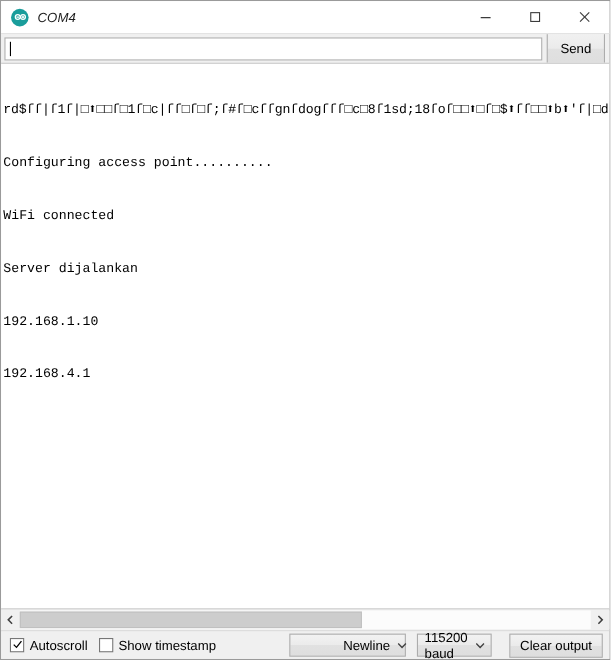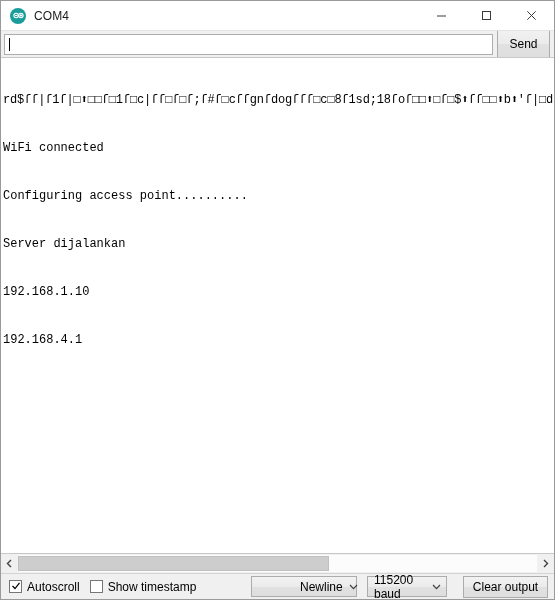--- a/index.html
+++ b/index.html
@@ -34,20 +34,21 @@
     display: flex;
     align-items: center;
     position: relative;
     border-bottom: 1px solid #e3e3e3;
   }
   .title-left {
     display: flex;
     align-items: center;
     padding-left: 9px;
     gap: 8px;
+    font-style: italic;
   }
   .app-logo {
     width: 16px;
     height: 16px;
     border-radius: 50%;
     background: #1a9d9b;
     display: flex;
     align-items: center;
     justify-content: center;
     position: relative;
@@ -225,21 +226,21 @@
     display: flex;
     align-items: center;
     justify-content: space-between;
     padding: 0 5px 0 6px;
     font-size: 12px;
     color: #000;
     font-family: "Liberation Sans", sans-serif;
     gap: 6px;
   }
   .dd-newline { width: 106px; padding-left: 48px; }
-  .dd-baud { width: 80px; }
+  .dd-baud { width: 68px; }
   .dd-arrow svg { display: block; }
   .clear-btn {
     width: 85px;
     height: 22px;
     background: linear-gradient(to bottom, #f2f2f2 0%, #ebebeb 50%, #e1e1e1 51%, #dedede 100%);
     border: 1px solid #acacac;
     box-sizing: border-box;
     font-size: 12px;
     color: #000;
     font-family: "Liberation Sans", sans-serif;
@@ -300,22 +301,22 @@
     <div class="send-input">
       <span></span>
         <span class="caret"></span>
     </div>
     <div class="send-btn">Send</div>
   </div>
 
   <div class="output-area">
     <div class="output-text">
       <div class="out-line garbled">rd$ſſ|ſ1ſ|□⬆□□ſ□1ſ□c|ſſ□ſ□ſ;ſ#ſ□cſſgnſdogſſſ□c□8ſ1sd;18ſoſ□□⬆□ſ□$⬆ſſ□□⬆b⬆'ſ|□dſ□□ſbſſogſ1ſ</div>
+      <div class="out-line">Configuring access point..........</div>
       <div class="out-line">WiFi connected</div>
-      <div class="out-line">Configuring access point..........</div>
       <div class="out-line">Server dijalankan</div>
       <div class="out-line">192.168.1.10</div>
       <div class="out-line">192.168.4.1</div>
     </div>
   </div>
 
   <div class="hscroll">
     <div class="scroll-arrow">
       <span>
         <svg width="7" height="9" viewBox="0 0 7 9">

